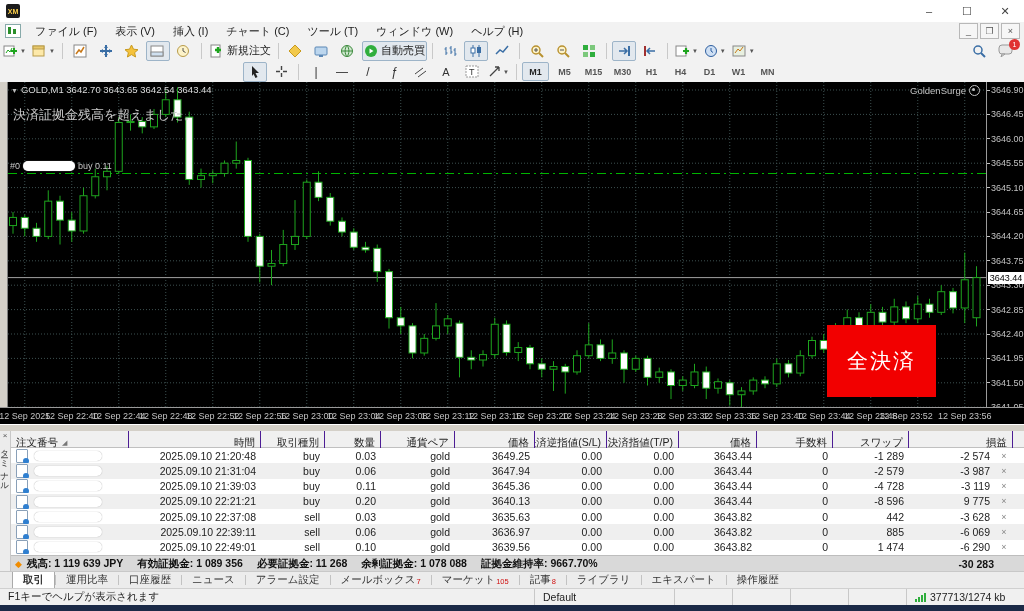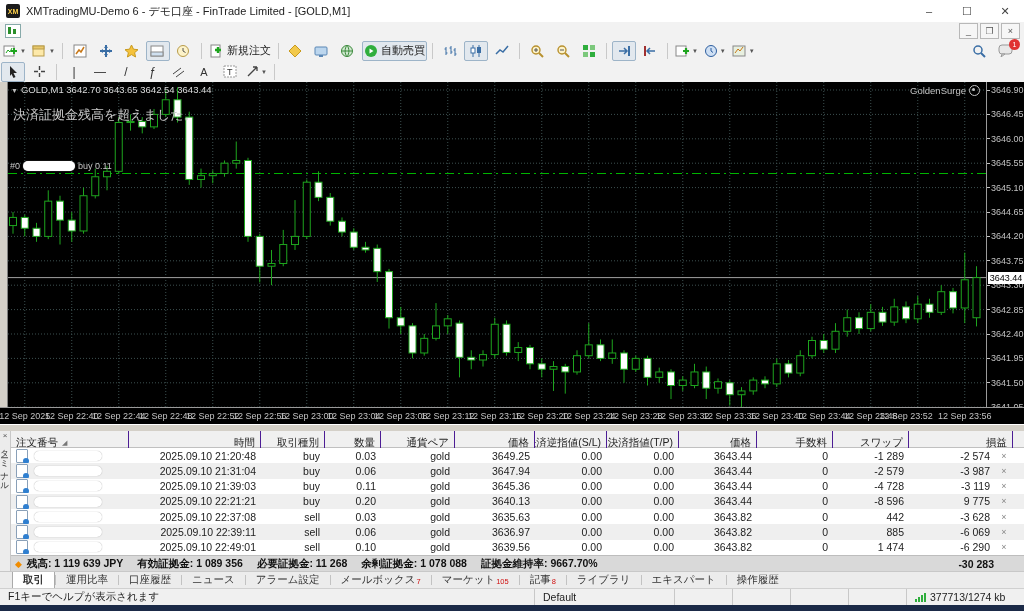--- a/index.html
+++ b/index.html
@@ -21,21 +21,21 @@
   .doc-menu-icon{width:14px;height:12px;margin:0 5px;background:#fff;border:1px solid #8aa;
     position:relative;}
   .doc-menu-icon:before{content:"";position:absolute;left:2px;top:2px;width:3px;height:7px;background:#2a8f2a;}
   .doc-menu-icon:after{content:"";position:absolute;left:7px;top:4px;width:3px;height:5px;background:#2a8f2a;}
   .menu-item{padding:0 9px;height:18px;display:flex;align-items:center;font-size:11px;color:#222;}
   .child-controls{margin-left:auto;display:flex;align-items:center;gap:2px;padding-right:4px;}
   .child-btn{width:17px;height:14px;border:1px solid #b8b8b8;background:#f6f6f6;color:#555;
     font-size:9px;display:flex;align-items:center;justify-content:center;}
   
   .toolbar{position:absolute;left:0;width:1024px;background:#f2f2f2;display:flex;align-items:center;
-    border-bottom:1px solid #dcdcdc;}
+    border-bottom:1px solid #dcdcdc;justify-content:center;}
   .tb1{top:40px;height:21px;}
   .tb2{top:61px;height:21px;}
   .tbi{height:18px;min-width:20px;padding:0 1px;margin:0 1px;display:flex;align-items:center;
     justify-content:center;position:relative;border:1px solid transparent;border-radius:2px;}
   .tbi.pressed{background:#e2e8ee;border:1px solid #9db4c8;}
   .tbi svg{display:block;}
   .tb-sep{width:1px;height:16px;background:#c9c9c9;margin:0 4px;}
   .tb-label{font-size:11px;margin-left:3px;color:#222;}
   .dd{font-size:6px;color:#555;margin-left:2px;}
   .tb-right{margin-left:auto;display:flex;align-items:center;padding-right:6px;}
@@ -118,30 +118,38 @@
   .sb-help{flex:1;border-left:none;}
   .sb-bars{display:flex;align-items:flex-end;gap:1px;margin-right:4px;}
   .sb-bars i{display:block;width:2px;background:#2fae3d;}
   .navy{position:absolute;top:605px;left:0;width:1024px;height:6px;background:#1b2a47;}
 </style>
 </head>
 <body>
 
 <div class="titlebar">
   <div class="app-icon">XM</div>
-  <div class="title-text">XMTradingMU-Demo 6 - デモ口座 - FinTrade Limited - [GOLD,M1]</div>
   <div class="win-controls">
     <div class="win-btn">–</div>
     <div class="win-btn">☐</div>
     <div class="win-btn">✕</div>
   </div>
 </div>
 
 <div class="menubar">
   <div class="doc-menu-icon"></div>
+  <div id="menu-items" style="display:flex;">
+      <div class="menu-item">ファイル (F)</div>
+      <div class="menu-item">表示 (V)</div>
+      <div class="menu-item">挿入 (I)</div>
+      <div class="menu-item">チャート (C)</div>
+      <div class="menu-item">ツール (T)</div>
+      <div class="menu-item">ウィンドウ (W)</div>
+      <div class="menu-item">ヘルプ (H)</div>
+    </div>
   <div class="child-controls">
     <div class="child-btn">_</div>
     <div class="child-btn">❐</div>
     <div class="child-btn">×</div>
   </div>
 </div>
 
 <div class="toolbar tb1">
   <div class="tbi">
     <svg width="15" height="14">
@@ -352,20 +360,31 @@
         <text x="4" y="10" font-size="9" fill="#333">T</text>
       </svg>
   </div>
   <div class="tbi">
     <svg width="13" height="13">
         <path d="M2 11L11 2M11 2h-4M11 2v4" stroke="#444" fill="none" stroke-width="1.3"></path>
       </svg>
     <span class="dd">▼</span>
   </div>
   <div class="tb-sep"></div>
+  <div id="tf-row" style="display:flex;align-items:center;">
+      <div class="tf-btn active">M1</div>
+      <div class="tf-btn">M5</div>
+      <div class="tf-btn">M15</div>
+      <div class="tf-btn">M30</div>
+      <div class="tf-btn">H1</div>
+      <div class="tf-btn">H4</div>
+      <div class="tf-btn">D1</div>
+      <div class="tf-btn">W1</div>
+      <div class="tf-btn">MN</div>
+    </div>
 </div>
 
 <div class="chart-area">
   <div class="left-strip"></div>
   <svg id="candles-svg" width="978" height="325">
       <g stroke="#3d5050" stroke-dasharray="1,2">
         <line x1="16.75" y1="0" x2="16.75" y2="325"></line>
         <line x1="63.75" y1="0" x2="63.75" y2="325"></line>
         <line x1="110.75" y1="0" x2="110.75" y2="325"></line>
         <line x1="157.75" y1="0" x2="157.75" y2="325"></line>
@@ -576,20 +595,21 @@
   <div class="chart-msg">決済証拠金残高を超えました。</div>
   <div class="gs-label">
     <span>GoldenSurge</span>
     <span class="gs-icon"></span>
   </div>
   <div class="pos-label" id="pos-label" style="top: 78.5022px; left: 10px;">
     <span>#0</span>
     <span class="redact" style="width:52px"></span>
     <span>buy 0.11</span>
   </div>
+  <div class="close-all-btn">全決済</div>
   <div class="price-axis" id="price-axis">
       <div class="pa-dash" style="top: 7.5px;"></div>
       <div class="pa-tick" style="top: 3px;">3646.90</div>
       <div class="pa-dash" style="top: 31.9px;"></div>
       <div class="pa-tick" style="top: 27.4px;">3646.45</div>
       <div class="pa-dash" style="top: 56.3px;"></div>
       <div class="pa-tick" style="top: 51.8px;">3646.00</div>
       <div class="pa-dash" style="top: 80.7px;"></div>
       <div class="pa-tick" style="top: 76.2px;">3645.55</div>
       <div class="pa-dash" style="top: 105.1px;"></div>

